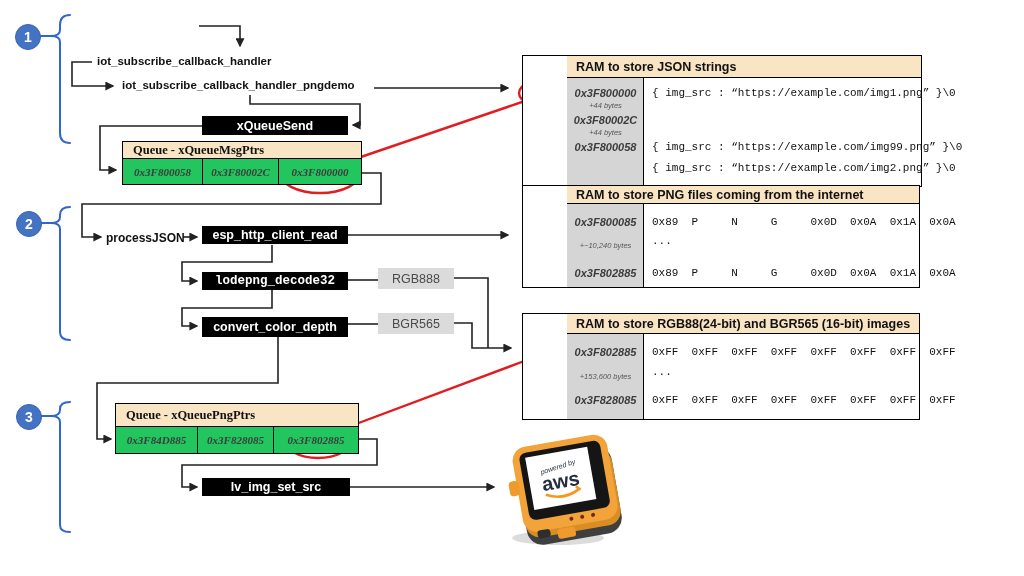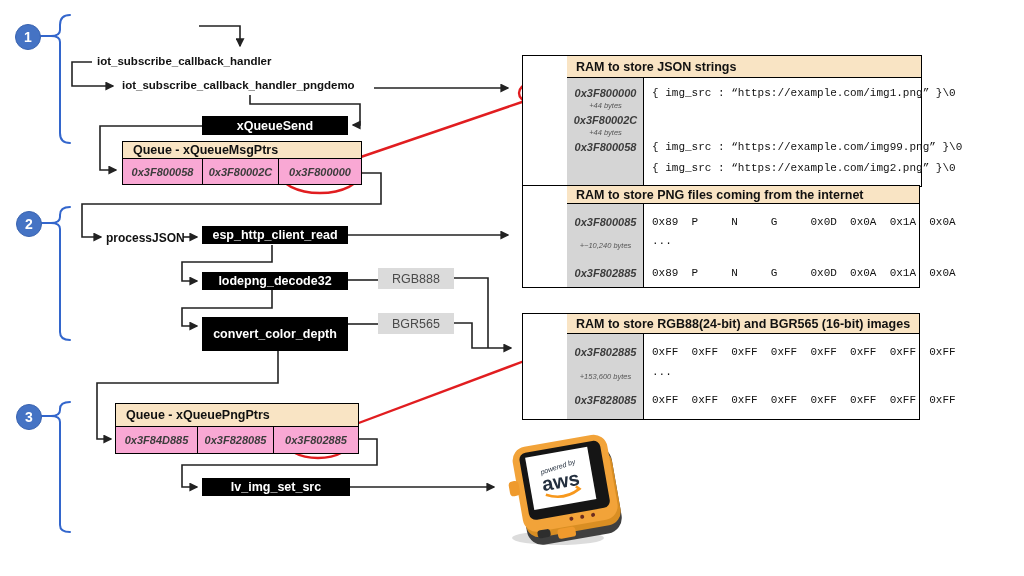--- a/index.html
+++ b/index.html
@@ -20,21 +20,21 @@
   }
   .flow-label{font-weight:bold;font-size:11.5px;color:#111;white-space:nowrap;}
   .black-box{
     background:#000;color:#fff;font-weight:bold;font-size:12.5px;
     display:flex;align-items:center;justify-content:center;white-space:nowrap;
   }
   .chip{
     background:#DBDBDB;color:#4A4A4A;font-size:12.5px;
     display:flex;align-items:center;justify-content:center;
   }
-  .q-table{border:1.2px solid #000;background:#f9a8d4;}
+  .q-table{border:1.2px solid #000;background:#22c55e;font-family:Liberation Serif, serif;}
   .q-head{
     background:#F9E4C4;border-bottom:1.2px solid #000;font-weight:bold;font-size:12.5px;
     display:flex;align-items:center;padding-left:10px;box-sizing:border-box;color:#111;
   }
   .q-row{display:flex;height:100%;}
   .q-cell{
     flex:none;display:flex;align-items:center;justify-content:center;
     border-right:1.2px solid #000;box-sizing:border-box;
     font-style:italic;font-weight:bold;font-size:11px;color:#3C3C3C;
   }
@@ -127,25 +127,25 @@
       <div class="q-cell" style="width:80px;">0x3F800058</div>
       <div class="q-cell" style="width:76px;">0x3F80002C</div>
       <div class="q-cell" style="width:82px;">0x3F800000</div>
     </div>
   </div>
 
   <div class="abs flow-label" style="left:106px;top:231px;font-size:12px;">processJSON</div>
 
   <div class="abs black-box" style="left:202px;top:226px;width:146px;height:18px;">esp_http_client_read</div>
 
-  <div class="abs black-box" style="left:202px;top:272px;width:146px;height:18px;">lodepng_decode32</div>
+  <div class="abs black-box" style="left:202px;top:272px;width:146px;height:18px;font-family:Liberation Mono, monospace;">lodepng_decode32</div>
 
   <div class="abs chip" style="left:378px;top:268px;width:76px;height:21px;">RGB888</div>
 
-  <div class="abs black-box" style="left:202px;top:317px;width:146px;height:34px;">convert_color_depth</div>
+  <div class="abs black-box" style="left:202px;top:317px;width:146px;height:20px;">convert_color_depth</div>
 
   <div class="abs chip" style="left:378px;top:313px;width:76px;height:21px;">BGR565</div>
 
   <div class="abs q-table" style="left:115px;top:403px;width:242px;height:49px;">
     <div class="q-head" style="height:23px;">Queue - xQueuePngPtrs</div>
     <div class="q-row" style="height:26px;">
       <div class="q-cell" style="width:82px;">0x3F84D885</div>
       <div class="q-cell" style="width:76px;">0x3F828085</div>
       <div class="q-cell" style="width:84px;">0x3F802885</div>
     </div>

